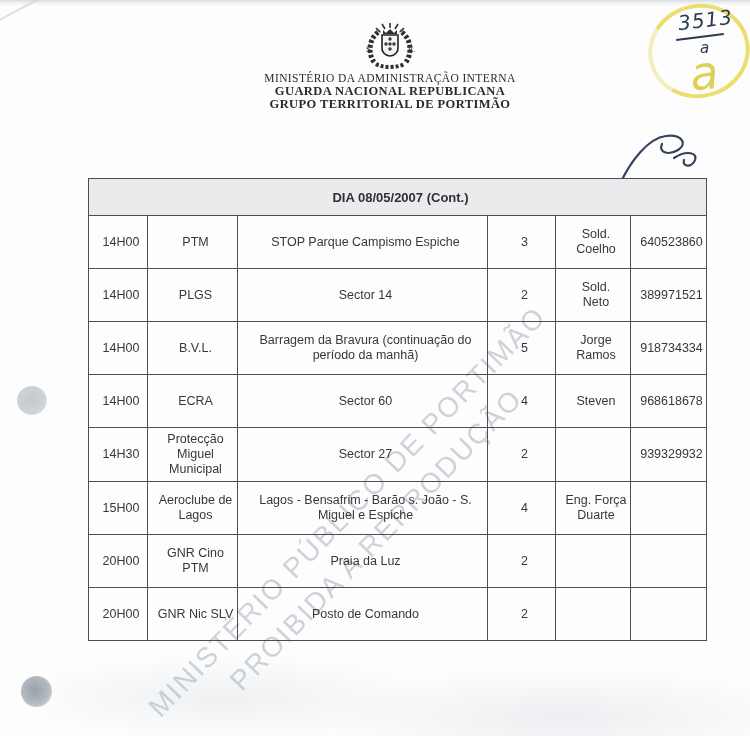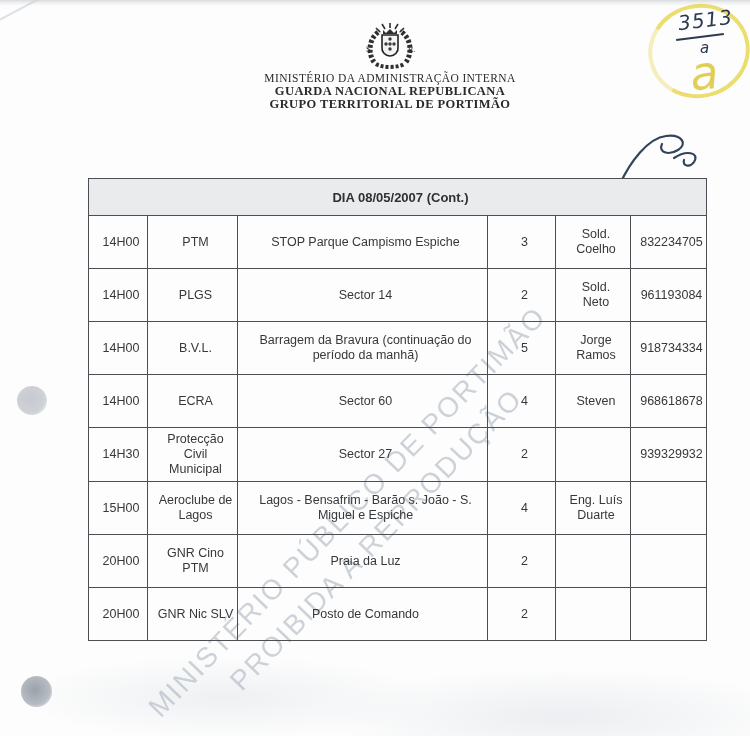--- a/index.html
+++ b/index.html
@@ -133,30 +133,30 @@
     </tr>
   </thead>
   <tbody>
       <tr>
         <td>14H00</td>
         <td>PTM</td>
         <td>STOP Parque Campismo Espiche</td>
         <td>3</td>
         <td>Sold.
 Coelho</td>
-        <td>832234705</td>
+        <td>640523860</td>
       </tr>
       <tr>
         <td>14H00</td>
         <td>PLGS</td>
         <td>Sector  14</td>
         <td>2</td>
         <td>Sold.
 Neto</td>
-        <td>961193084</td>
+        <td>389971521</td>
       </tr>
       <tr>
         <td>14H00</td>
         <td>B.V.L.</td>
         <td>Barragem da Bravura (continuação do
 período da manhã)</td>
         <td>5</td>
         <td>Jorge
 Ramos</td>
         <td>918734334</td>
@@ -165,35 +165,35 @@
         <td>14H00</td>
         <td>ECRA</td>
         <td>Sector 60</td>
         <td>4</td>
         <td>Steven</td>
         <td>968618678</td>
       </tr>
       <tr>
         <td>14H30</td>
         <td>Protecção
-Civil
+Miguel
 Municipal</td>
         <td>Sector 27</td>
         <td>2</td>
         <td></td>
         <td>939329932</td>
       </tr>
       <tr>
         <td>15H00</td>
         <td>Aeroclube de
 Lagos</td>
         <td>Lagos - Bensafrim - Barão s. João - S.
 Miguel e Espiche</td>
         <td>4</td>
-        <td>Eng. Luís
+        <td>Eng. Força
 Duarte</td>
         <td></td>
       </tr>
       <tr>
         <td>20H00</td>
         <td>GNR Cino
 PTM</td>
         <td>Praia da Luz</td>
         <td>2</td>
         <td></td>

